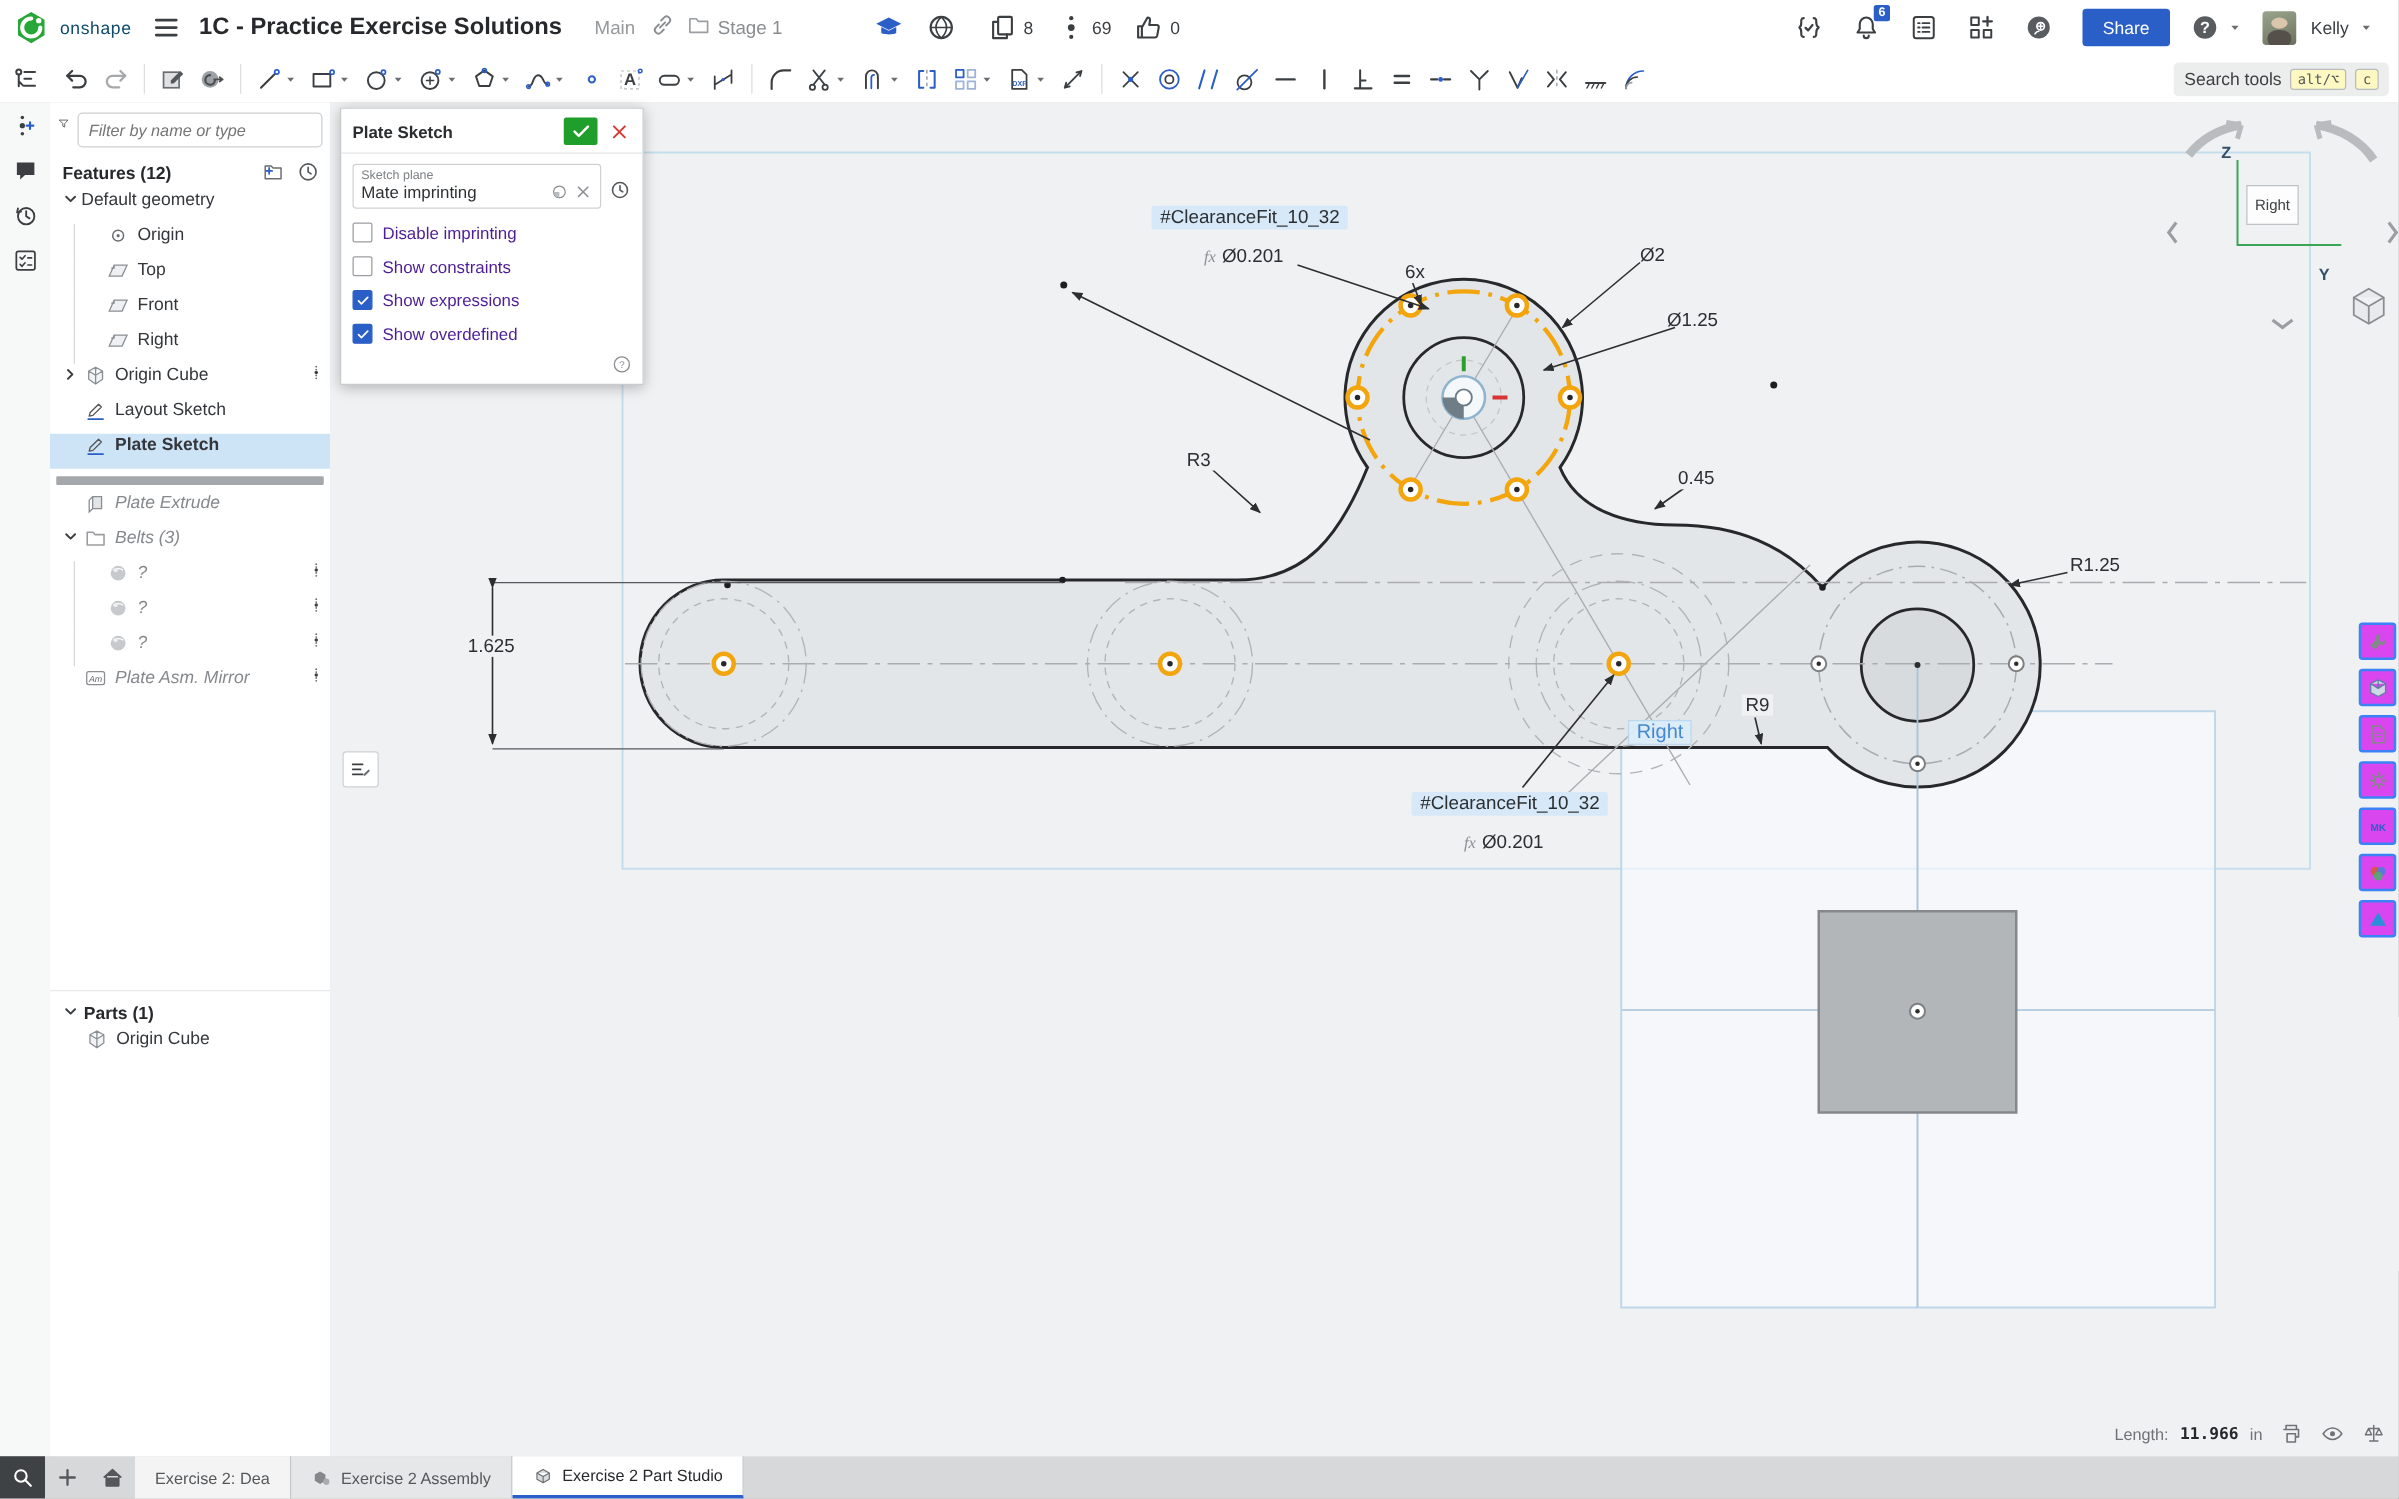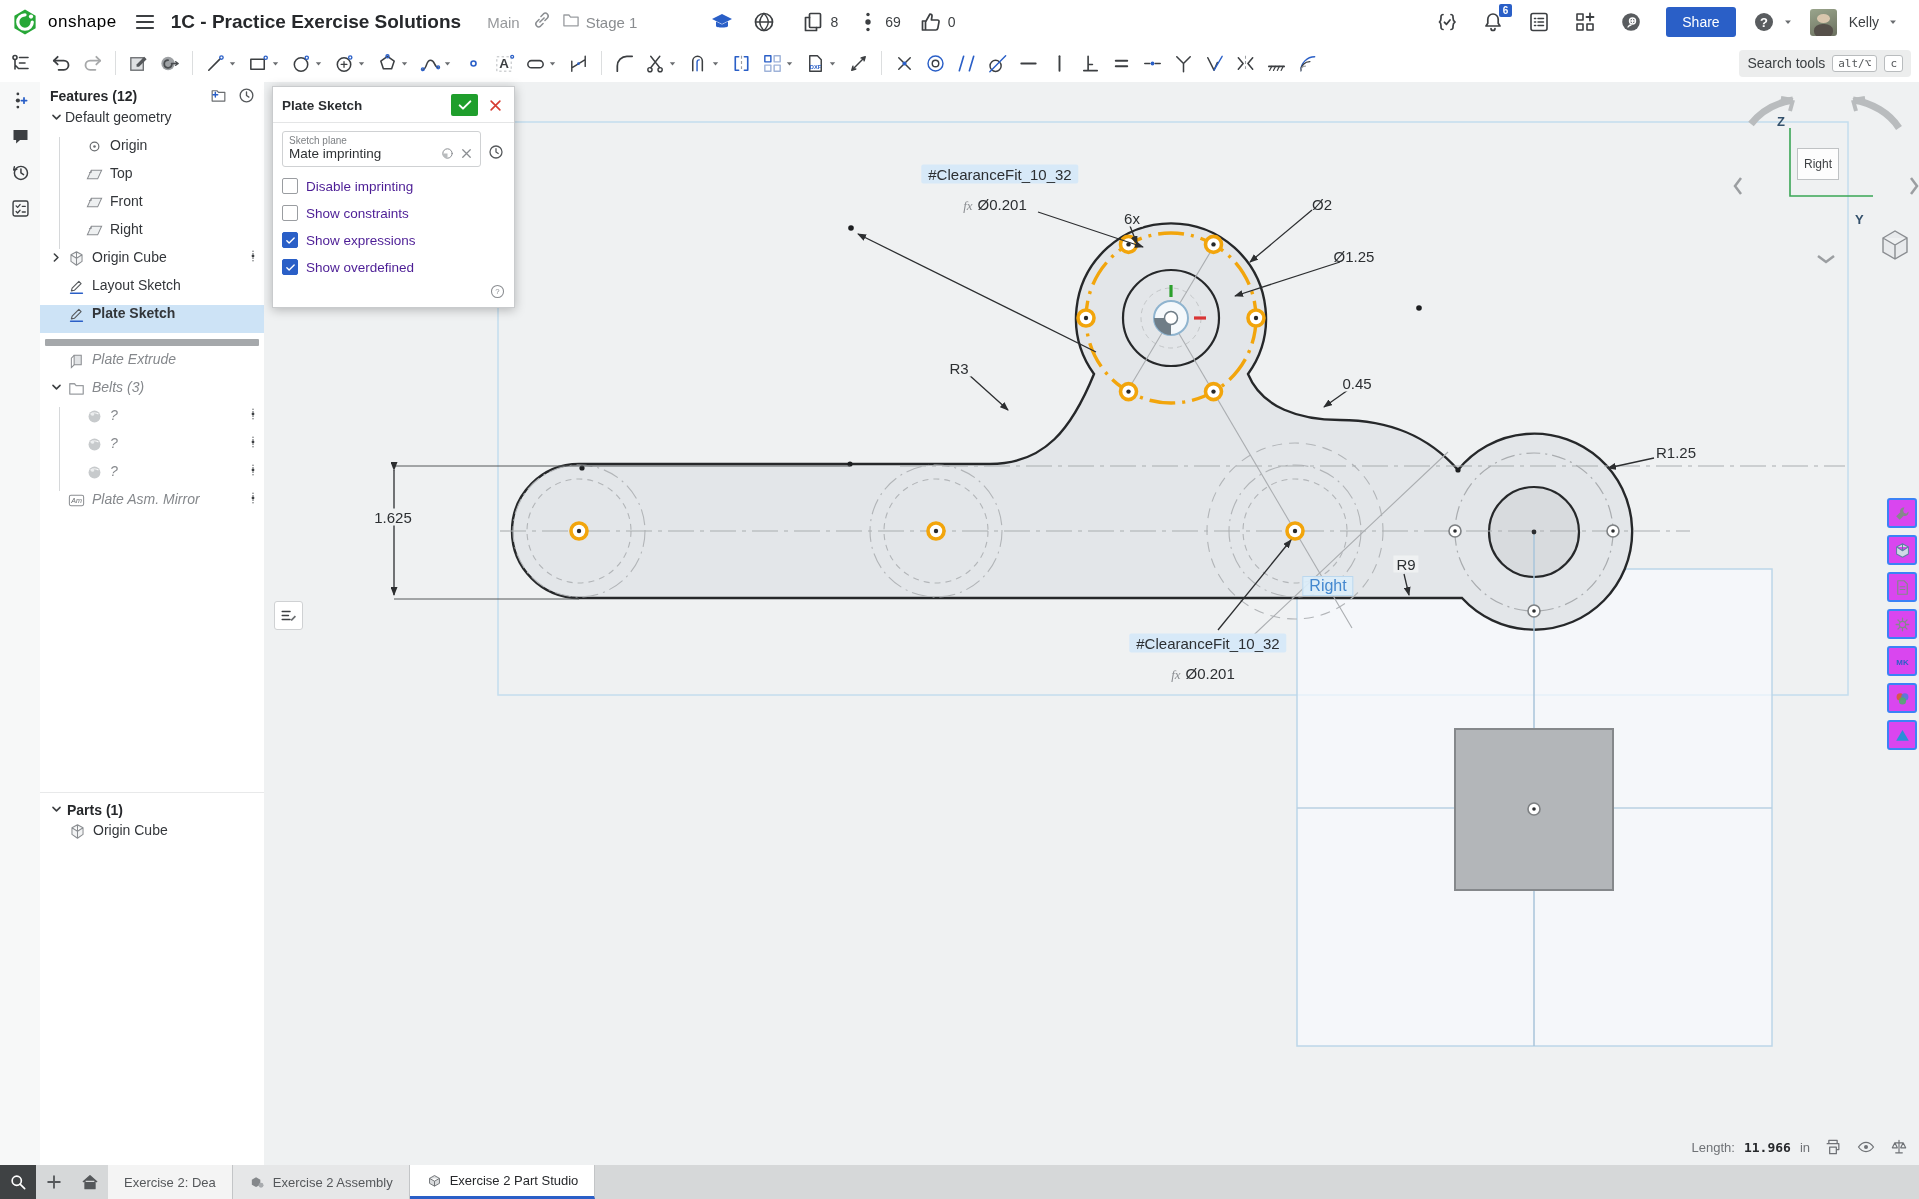--- a/index.html
+++ b/index.html
@@ -3,21 +3,21 @@
 <meta charset="utf-8">
 <style>
   html,body{margin:0;padding:0;background:#888;}
   #app{position:relative;width:1919px;height:1199px;background:#fff;overflow:hidden;
        font-family:"Liberation Sans",sans-serif;color:#2b2e31;}
   svg{display:block}
   
   .hdr{position:absolute;left:0;top:0;right:0;height:44px;background:#fff;display:flex;align-items:center;}
   .hdr .logo{display:flex;align-items:center;gap:8px;padding-left:10px;}
   .logo-mark{width:30px;height:30px;}
-  .logo-word{font-size:17px;color:#000000;letter-spacing:.5px;}
+  .logo-word{font-size:14px;color:#0c4a6e;letter-spacing:.5px;}
   .hicon{width:24px;height:24px;display:inline-block;}
   .hbtn{display:flex;align-items:center;gap:5px;margin:0 9px;cursor:pointer;}
   .doc-title{font-size:19px;font-weight:bold;color:#26282b;margin-left:14px;white-space:nowrap;}
   .ws-label{font-size:15px;color:#97999c;margin-left:26px;}
   .muted-txt{font-size:15px;color:#8a8d90;}
   .cnt{font-size:14px;color:#3c3f42;}
   .hdr-right{margin-left:auto;display:flex;align-items:center;gap:4px;padding-right:10px;}
   .bell-wrap{position:relative;}
   .badge{position:absolute;top:-6px;right:-7px;background:#2a5fc7;color:#fff;font-size:10px;
          padding:1px 4px;border-radius:2px;font-weight:bold;}
@@ -37,21 +37,21 @@
   .rail-toggle svg{width:24px;height:24px;}
   #toolbar-groups{display:flex;align-items:center;height:100%;padding-left:6px;}
   .tb-btn{display:flex;align-items:center;padding:3px 2px;margin:0 2px;border-radius:3px;cursor:pointer;}
   .tb-btn svg{width:23px;height:23px;}
   .tb-btn .caret svg{width:13px;height:13px;margin-left:-1px;}
   .tb-btn.muted{opacity:.45;}
   .tb-sep{width:1px;height:24px;background:#dcdedf;margin:0 7px;}
   .search-tools{margin-left:auto;display:flex;align-items:center;background:#eceded;border-radius:4px;
         padding:5px 8px;margin-right:8px;gap:7px;}
   .search-tools .lbl{font-size:14px;color:#3c4043;}
-  .kbd{border:1px solid #b9bcbe;border-radius:3px;background:#ffffff;font-size:11px;color:#55585b;
+  .kbd{border:1px solid #b9bcbe;border-radius:3px;background:#fef9c3;font-size:11px;color:#55585b;
        padding:1px 5px;font-family:"DejaVu Sans Mono",monospace;}
   
   .rail{position:absolute;left:0;top:82px;width:40px;bottom:34px;background:#f7f8f8;border-right:1px solid #e2e3e4;}
   .rail .ricn{width:40px;height:36px;display:flex;align-items:center;justify-content:center;cursor:pointer;}
   .rail .ricn svg{width:21px;height:21px;}
   
   .panel{position:absolute;left:40px;top:82px;width:224px;bottom:34px;background:#fff;border-right:1px solid #cfd1d3;}
   .filter-row{display:flex;align-items:center;padding:8px 6px 6px 6px;gap:6px;}
   .filter-row .ficn{width:20px;height:20px;}
   .filter-input{flex:1;border:1px solid #cdd0d2;border-radius:4px;height:26px;font-size:13px;
@@ -662,20 +662,28 @@
       </div>
       <div class="ricn">
         <svg viewBox="0 0 24 24" aria-hidden="true">
           <rect x="3.5" y="3.5" width="17" height="17" rx="2" fill="none" stroke="#3c3f42" stroke-width="1.6" stroke-linecap="round" stroke-linejoin="round"></rect>
           <path d="M7 9l1.7 1.7L11.5 7.5M7 15.5l1.7 1.7 2.8-3.2M14 9.5h3.5M14 16h3.5" fill="none" stroke="#3c3f42" stroke-width="1.5" stroke-linecap="round" stroke-linejoin="round"></path>
         </svg>
       </div>
     </div>
 
   <div class="panel">
+    <div class="filter-row">
+      <span class="ficn">
+          <svg viewBox="0 0 24 24" aria-hidden="true">
+            <path d="M4 5h16l-6.2 7v6.5l-3.6-2V12z" fill="none" stroke="#55585b" stroke-width="1.7" stroke-linecap="round" stroke-linejoin="round"></path>
+          </svg>
+        </span>
+      <input class="filter-input" placeholder="Filter by name or type" style="">
+    </div>
     <div class="feat-hdr">
       <span class="t">Features (12)</span>
       <span class="hic">
           <svg viewBox="0 0 24 24" aria-hidden="true">
             <path d="M4 6h6l2 2h8v11H4z" fill="none" stroke="#6a6d70" stroke-width="1.5" stroke-linecap="round" stroke-linejoin="round"></path>
             <path d="M5 11h6M8 8v6" fill="none" stroke="#2a5fc7" stroke-width="1.8" stroke-linecap="round" stroke-linejoin="round"></path>
           </svg>
         </span>
       <span class="hic">
           <svg viewBox="0 0 24 24" aria-hidden="true">

